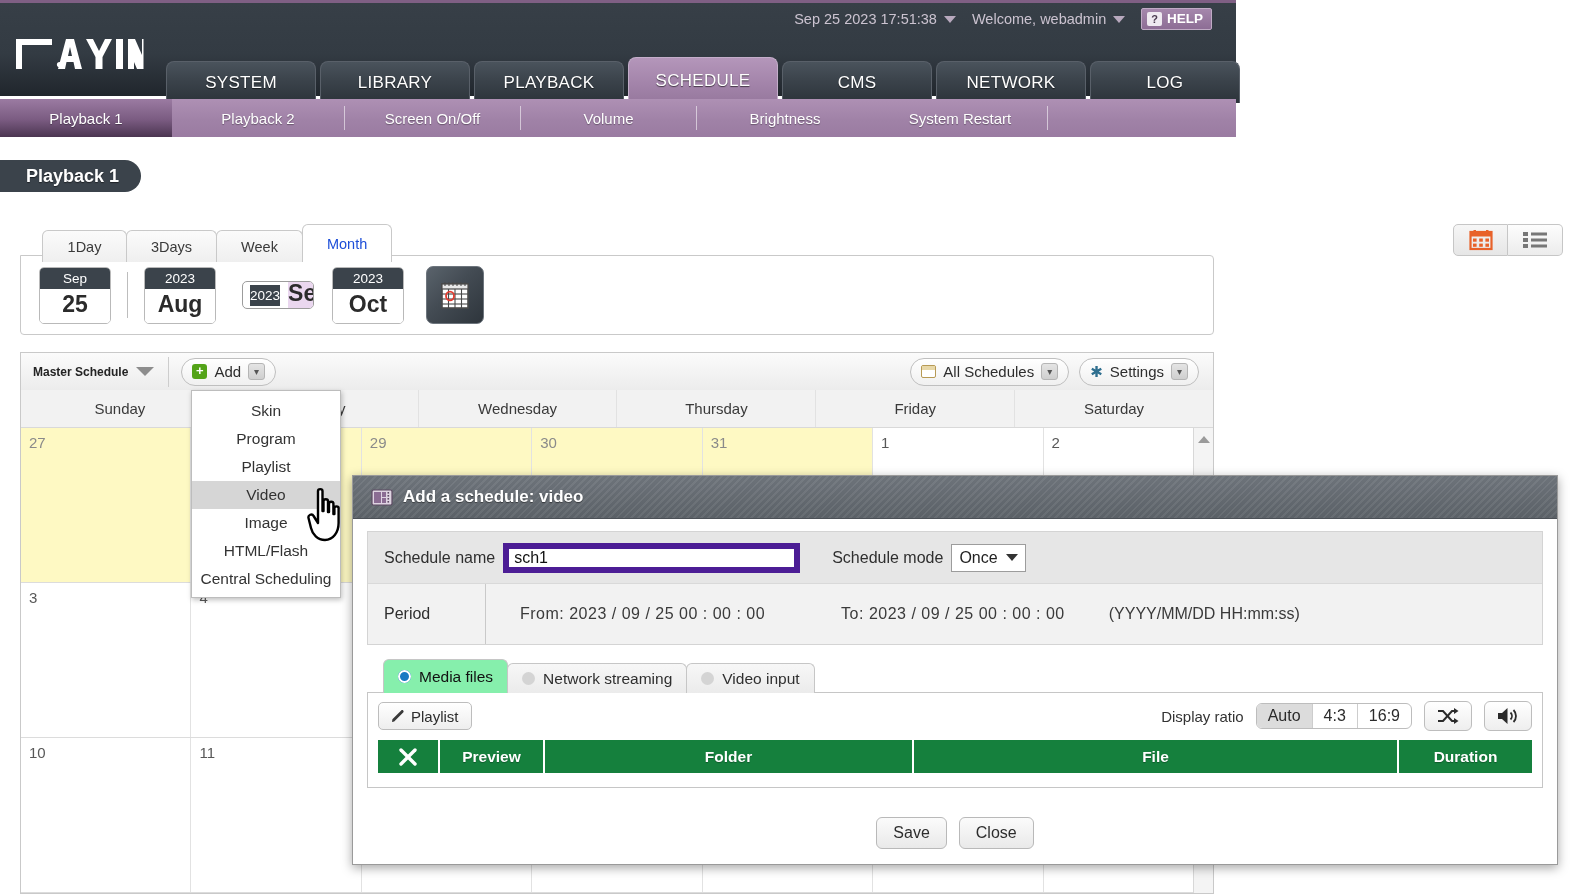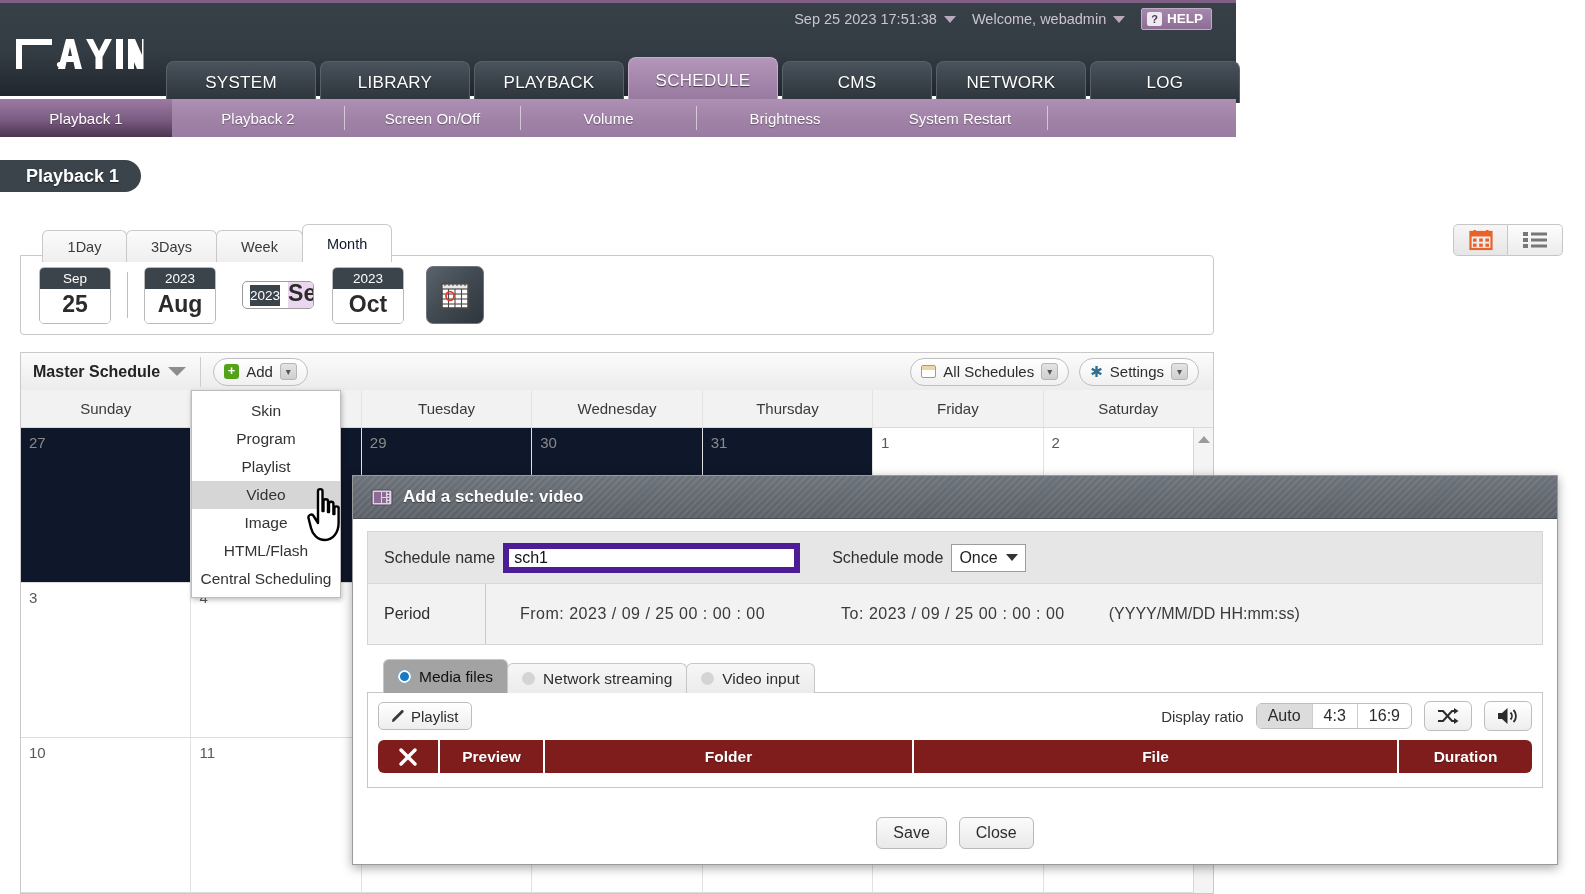--- a/index.html
+++ b/index.html
@@ -114,21 +114,21 @@
     height:32px; min-width:85px; padding:0 24px;
     display:flex; align-items:center; justify-content:center;
     background: linear-gradient(to bottom,#fbfbfb,#efefef);
     border:1px solid #c9c9c9; border-bottom:none;
     border-radius:6px 6px 0 0;
     font-size:14.5px; color:#3a3a3a; cursor:pointer;
     margin-right:-1px;
   }
   .vtab.active {
     background:#fff; height:38px; border-color:#c9c9c9;
-    position:relative; z-index:4; color:#0f172a;text-align:center;
+    position:relative; z-index:4; color:#1d4ed8;text-align:center;
   }
 
   .datebar {
     position:absolute; left:20px; top:255px;
     width:1194px; height:80px;
     background:#fff; border:1px solid #c9c9c9;
     border-radius:0 4px 4px 4px;
     z-index:2;
   }
   .datechips {
@@ -175,21 +175,21 @@
   
   .toolbar {
     position:absolute; left:20px; top:352px;
     width:1194px; height:38px;
     background: linear-gradient(to bottom,#fbfbfb,#ececec);
     border:1px solid #c9c9c9; border-bottom:none;
     display:flex; align-items:center;
   }
   .master {
     display:flex; align-items:center; gap:8px;
-    font-size:16px; font-weight:bold; color:#232323;
+    font-size:12px; font-weight:bold; color:#232323;
     padding: 0 14px 0 12px; cursor:pointer;
   }
   .tri-down {
     width:0;height:0;
     border-left:9px solid transparent; border-right:9px solid transparent;
     border-top:9px solid #8d8d8d;
   }
   .tbdiv { width:1px; height:30px; background:#cdcdcd; }
   .btn {
     display:inline-flex; align-items:center; gap:7px;
@@ -251,21 +251,21 @@
   .calhead .hc {
     flex:1; display:flex;align-items:center;justify-content:center;
     font-size:15px;color:#3a3a3a; border-right:1px solid #e2e2e2;
   }
   .calhead .hc:last-child{border-right:none;}
   .calrow { display:flex; height:155px; border-bottom:1px solid #dcdcdc;}
   .calcell {
     flex:1; border-right:1px solid #e2e2e2; padding:6px 0 0 8px;
     font-size:15px; color:#585858;
   }
-  .calcell.gray { background:#0f172a; color:#8a8a8a;}
+  .calcell.gray { background:#fef9c3; color:#8a8a8a;}
   .calcell:last-child{border-right:none;}
   .calscroll {
     position:absolute; right:0; top:38px; width:20px; bottom:0;
     background:#f4f4f4; border-left:1px solid #d8d8d8;
   }
   .calscroll .up {
     width:0;height:0;margin:8px auto 0;
     border-left:6px solid transparent;border-right:6px solid transparent;
     border-bottom:7px solid #9a9a9a;
   }
@@ -337,21 +337,21 @@
   .mtabs {
     margin-top:14px; display:flex; align-items:flex-end; padding-left:16px;
     position:relative; z-index:3;
   }
   .mtb {
     height:30px; padding:0 14px; display:flex; align-items:center; gap:8px;
     background: linear-gradient(to bottom,#f7f7f7,#ebebeb);
     border:1px solid #c6c6c6; border-bottom:none; border-radius:6px 6px 0 0;
     font-size:15.5px; color:#2f2f2f; cursor:pointer; margin-right:-1px;
   }
-  .mtb.active { background:#a3a3a3; height:34px; color:#111; }
+  .mtb.active { background:#86efac; height:34px; color:#111; }
   .radio { width:13px;height:13px;border-radius:50%;background:#d4d4d4; display:inline-block;}
   .radio.on { background:#1979c3; box-shadow: inset 0 0 0 2px #fff, inset 0 0 0 3px #1979c3; }
 
   .mpanel {
     margin-top:-1px; border:1px solid #c6c6c6; background:#fff;
     padding:8px 10px 0; height:96px; position:relative;
   }
   .panelrow1 { display:flex; align-items:center; }
   .pbtn {
     display:inline-flex; align-items:center; gap:6px;
@@ -371,21 +371,21 @@
     border-right:1px solid #cdcdcd;
   }
   .seg div:last-child{border-right:none;}
   .seg div.on { background:#dcdcdc; }
   .iconbtn {
     width:48px; height:30px; border:1px solid #bdbdbd; border-radius:6px;
     background:linear-gradient(to bottom,#ffffff,#eeeeee);
     display:flex;align-items:center;justify-content:center;cursor:pointer;
   }
 
-  .thead { display:flex; height:33px; margin-top:9px; background:#7f1d1d;border-radius:6px; }
+  .thead { display:flex; height:33px; margin-top:9px; background:#15803d; }
   .thead .th {
     display:flex;align-items:center;justify-content:center;
     color:#fff; font-size:15.5px; font-weight:bold;
     border-right:2px solid #fff;
     text-shadow:0 1px 1px rgba(0,0,0,.3);
   }
   .thead .th:last-child{border-right:none;}
 
   .modal-foot {
     position:absolute; left:0; right:0; bottom:0; height:62px;
@@ -603,21 +603,20 @@
         <span>Settings</span>
         <span class="dd">▾</span>
       </div>
     </div>
   </div>
 
   <div class="calwrap">
     <div class="calhead">
       <div class="hc">Sunday</div>
       <div class="hc">Monday</div>
-      <div class="hc">Tuesday</div>
       <div class="hc">Wednesday</div>
       <div class="hc">Thursday</div>
       <div class="hc">Friday</div>
       <div class="hc">Saturday</div>
     </div>
 
     <div class="calrow">
       <div class="calcell gray"><span>27</span></div>
       <div class="calcell gray"><span>28</span></div>
       <div class="calcell gray"><span>29</span></div>

